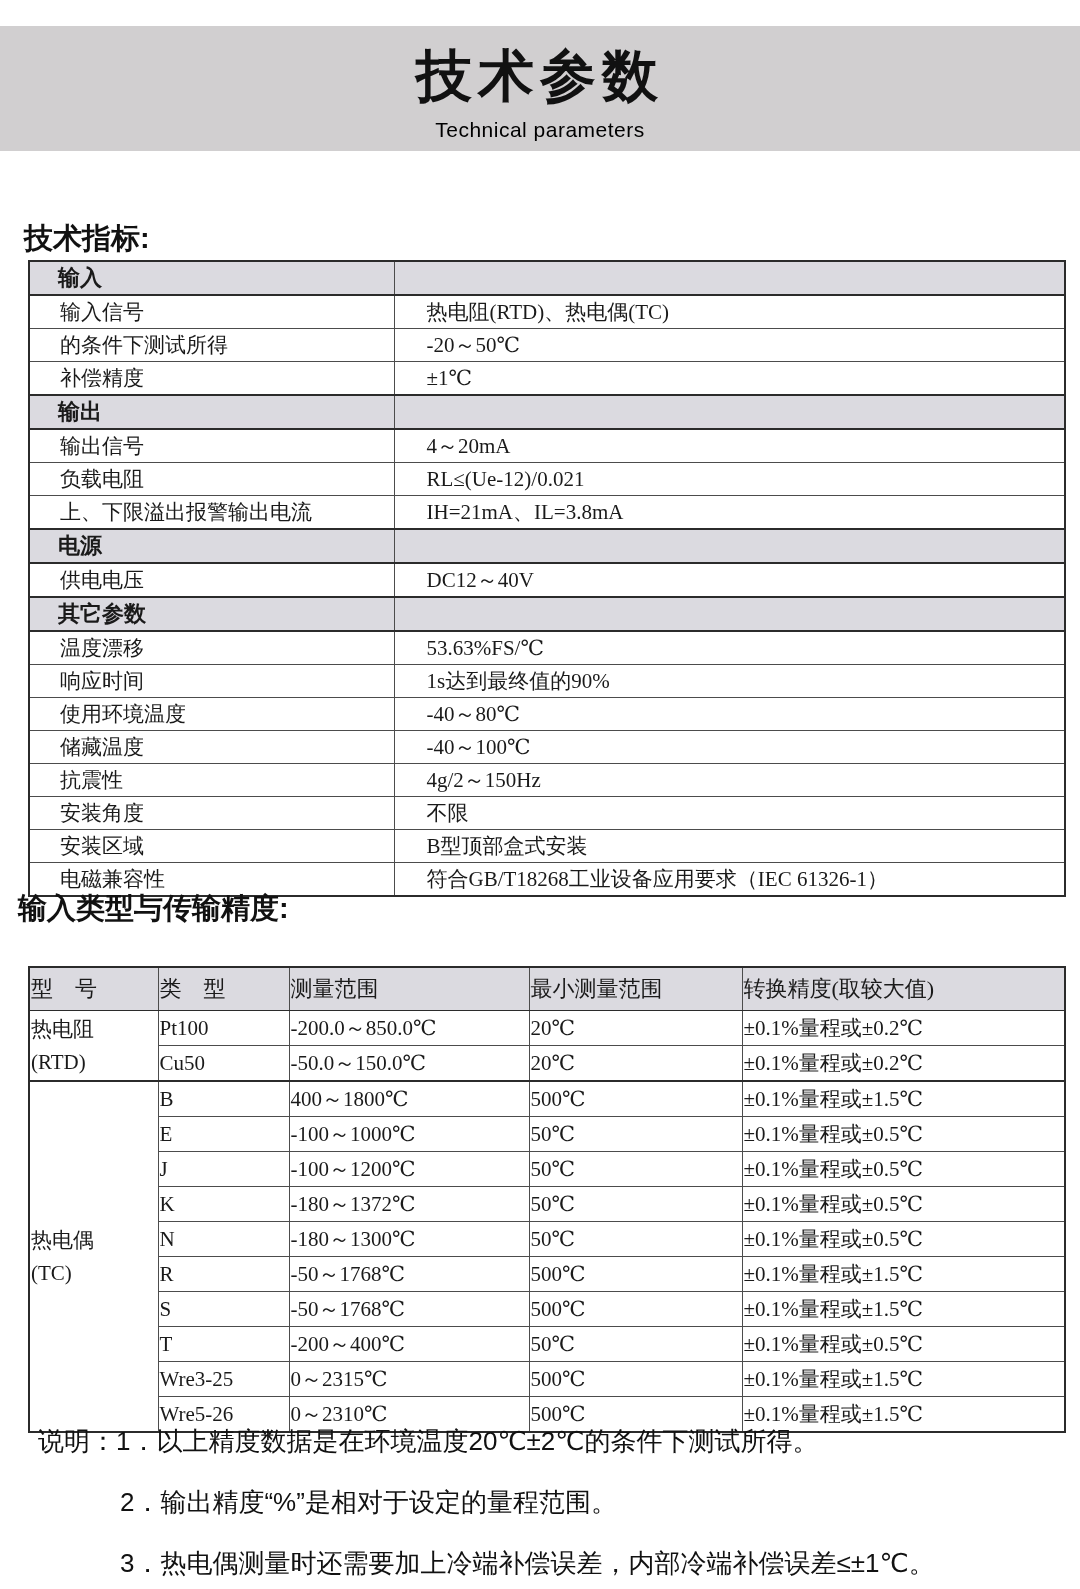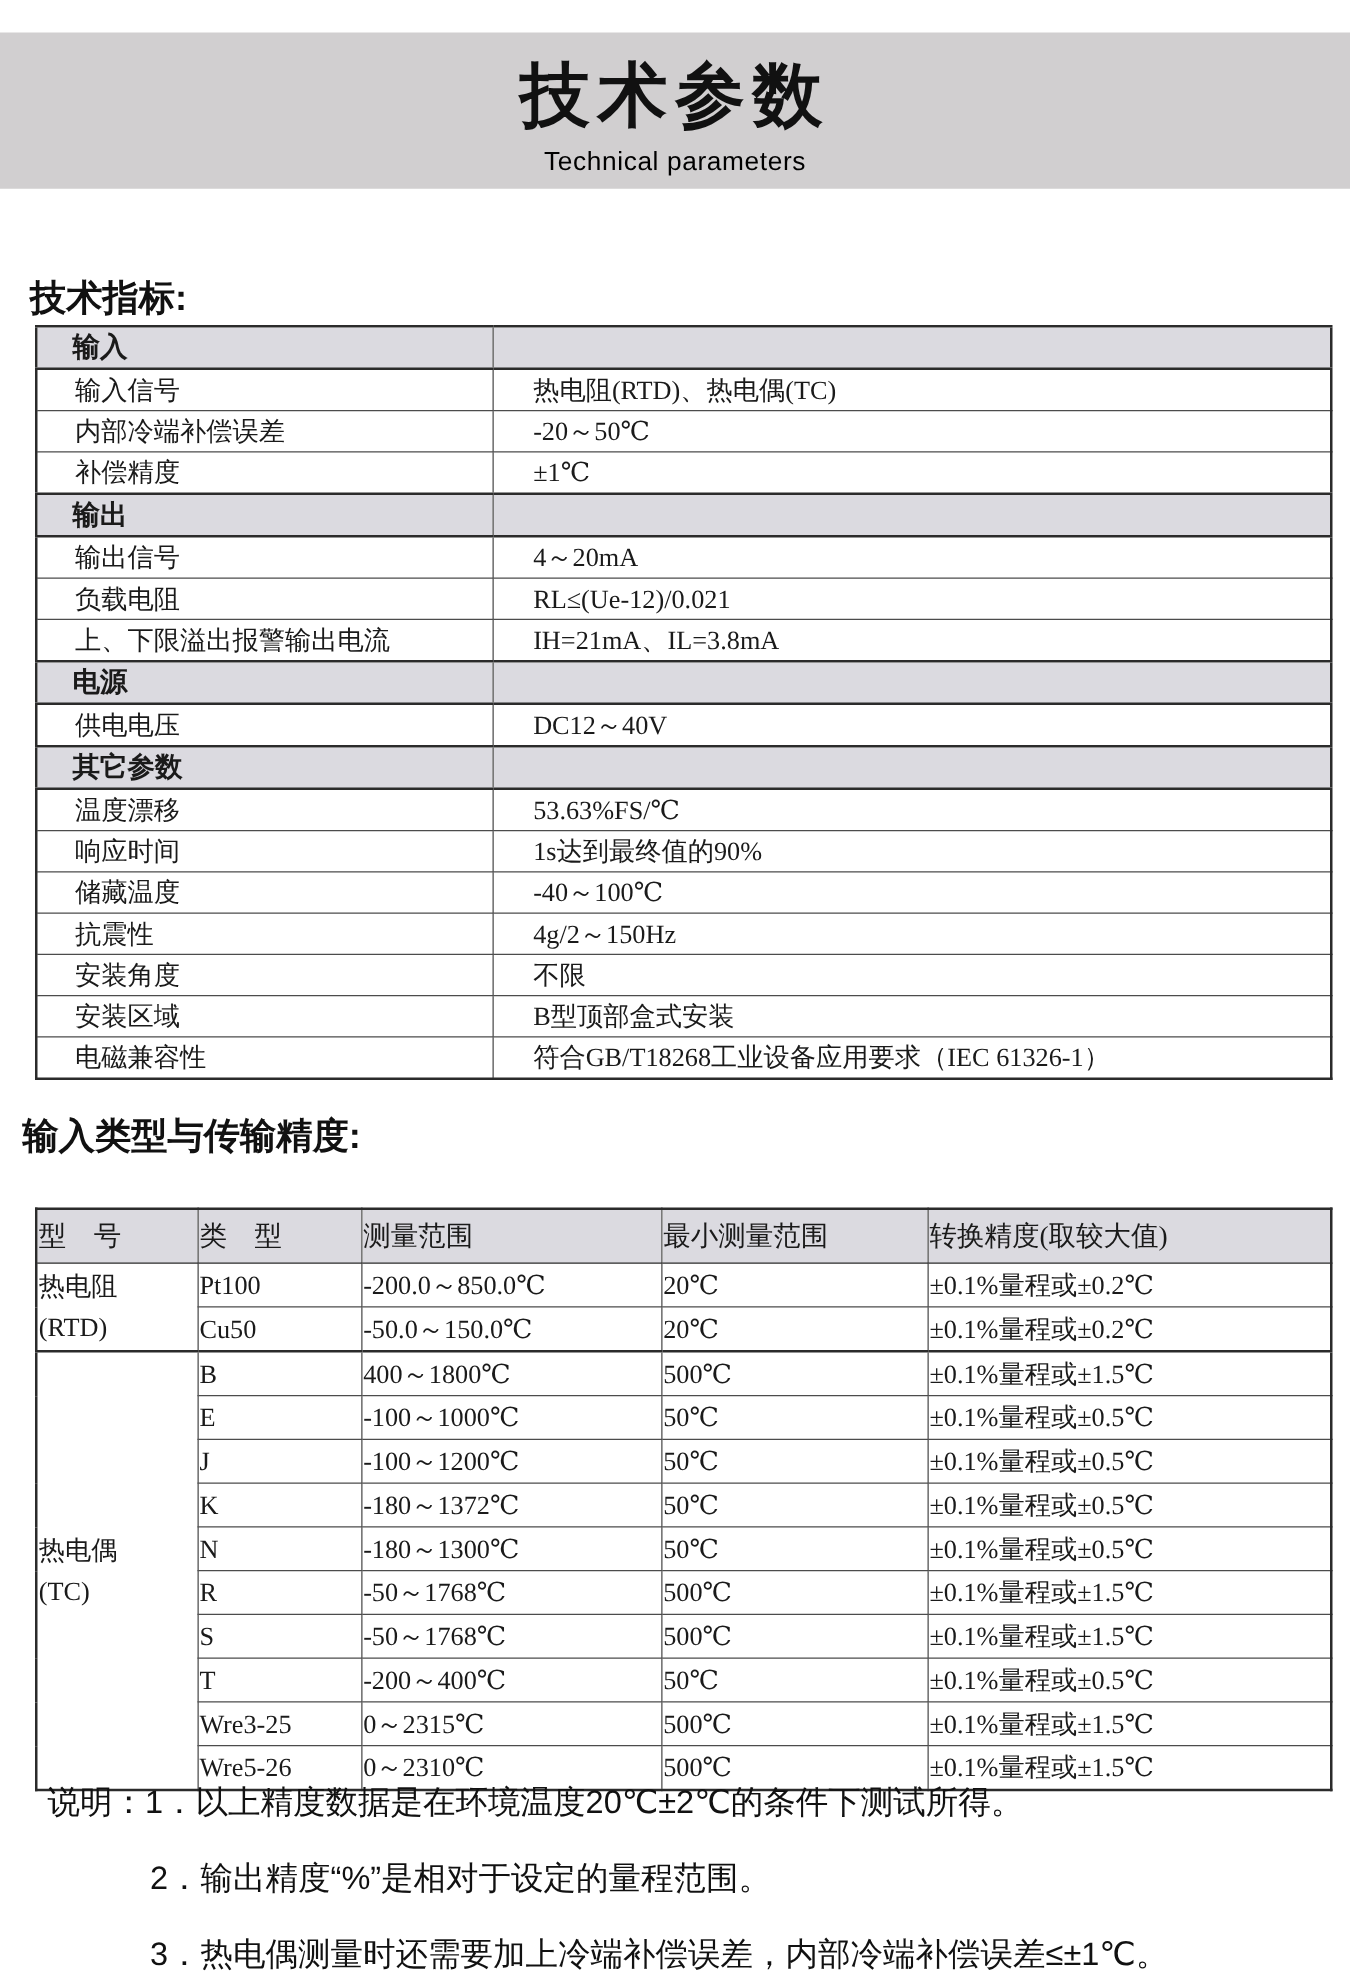--- a/index.html
+++ b/index.html
@@ -110,21 +110,21 @@
     <tbody>
       <tr class="sec">
         <td class="sec-lbl">输入</td>
         <td></td>
       </tr>
       <tr>
         <td class="lbl">输入信号</td>
         <td class="val">热电阻(RTD)、热电偶(TC)</td>
       </tr>
       <tr>
-        <td class="lbl">内部冷端补偿误差</td>
+        <td class="lbl">的条件下测试所得</td>
         <td class="val">-20～50℃</td>
       </tr>
       <tr>
         <td class="lbl">补偿精度</td>
         <td class="val">±1℃</td>
       </tr>
       <tr class="sec">
         <td class="sec-lbl">输出</td>
         <td></td>
       </tr>
@@ -152,20 +152,24 @@
         <td class="sec-lbl">其它参数</td>
         <td></td>
       </tr>
       <tr>
         <td class="lbl">温度漂移</td>
         <td class="val">53.63%FS/℃</td>
       </tr>
       <tr>
         <td class="lbl">响应时间</td>
         <td class="val">1s达到最终值的90%</td>
+      </tr>
+      <tr>
+        <td class="lbl">使用环境温度</td>
+        <td class="val">-40～80℃</td>
       </tr>
       <tr>
         <td class="lbl">储藏温度</td>
         <td class="val">-40～100℃</td>
       </tr>
       <tr>
         <td class="lbl">抗震性</td>
         <td class="val">4g/2～150Hz</td>
       </tr>
       <tr>

